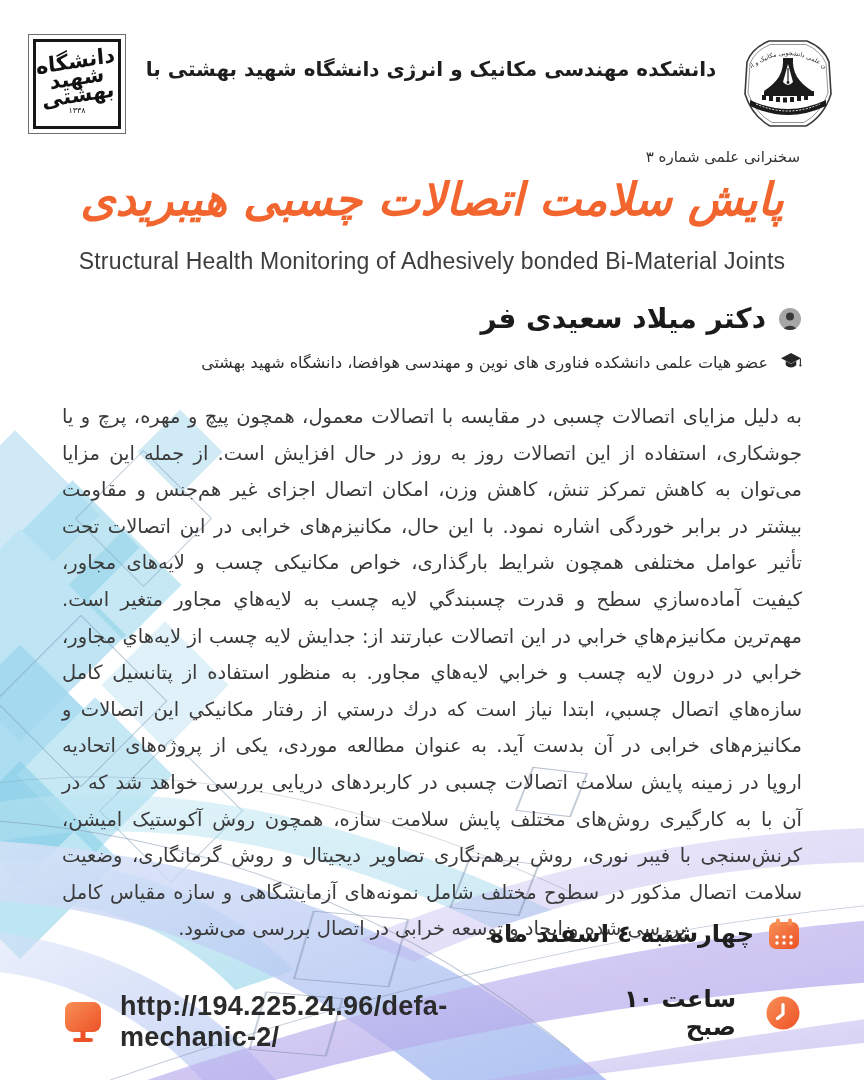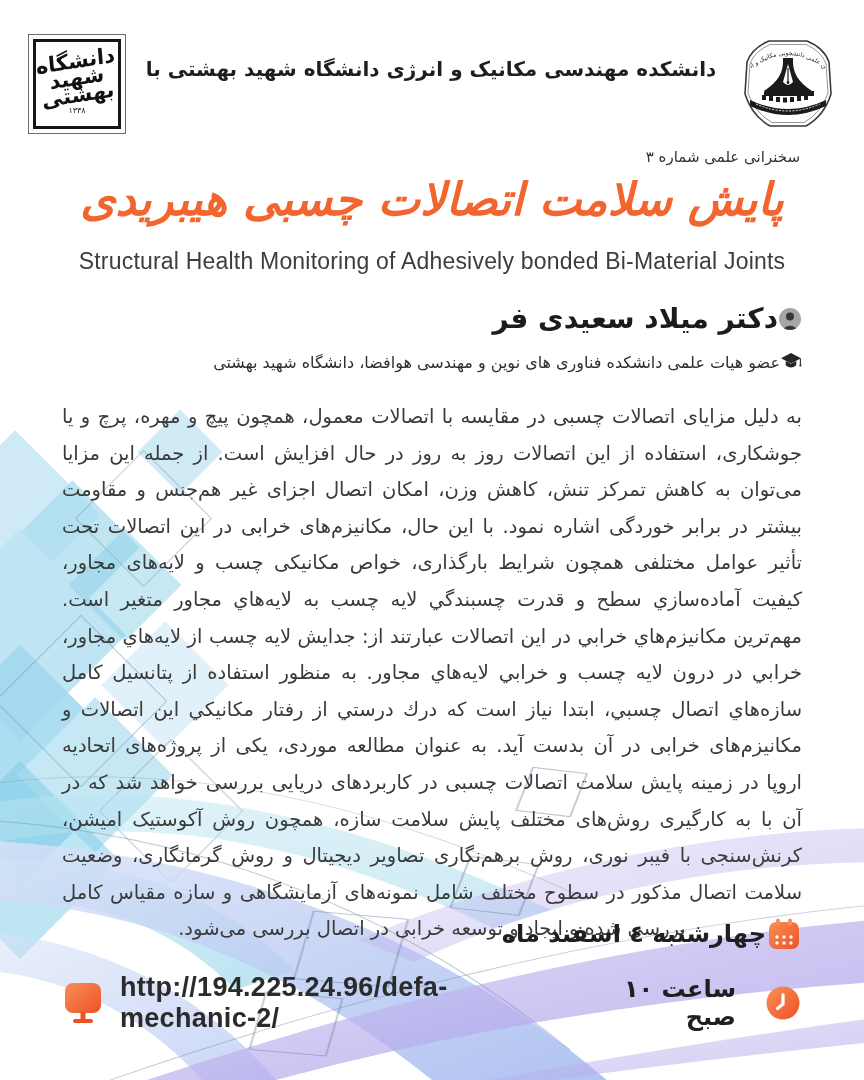--- a/index.html
+++ b/index.html
@@ -17,34 +17,34 @@
   .content{position:absolute;inset:0;z-index:1;}
   .header{position:absolute;top:34px;left:28px;right:24px;display:flex;align-items:flex-start;justify-content:space-between;}
   .uni-logo{width:98px;height:100px;border:1px solid #6d6d6d;background:#fff;box-sizing:border-box;padding:4px;}
   .uni-logo .frame{border:3px solid #161616;height:100%;box-sizing:border-box;display:flex;flex-direction:column;align-items:center;justify-content:center;overflow:hidden;}
   .uni-logo .calli{font-weight:bold;font-size:21px;line-height:.82;transform:rotate(-9deg) skewX(-4deg);color:#111;text-align:center;direction:rtl;}
   .uni-logo .yr{font-size:8px;color:#111;margin-top:2px;letter-spacing:1px;}
   .header-text{flex:1;direction:rtl;text-align:center;font-weight:bold;font-size:20px;line-height:34px;color:#1e1e1e;padding-top:18px;}
   .series{position:absolute;top:148px;right:64px;direction:rtl;font-size:15px;color:#333;}
   .title-fa{position:absolute;top:170px;left:0;right:0;text-align:center;direction:rtl;font-weight:bold;font-size:45px;line-height:60px;color:#f2652f;font-style:italic;}
   .title-en{position:absolute;top:248px;left:0;right:0;text-align:center;font-family:"Liberation Sans",sans-serif;font-weight:normal;font-size:23px;color:#3d3d3d;letter-spacing:.2px;}
-  .row-rtl{position:absolute;right:62px;direction:rtl;display:flex;align-items:center;gap:0;}
+  .row-rtl{position:absolute;right:62px;direction:rtl;display:flex;align-items:center;gap:12px;}
   .speaker-row{top:302px;}
   .speaker-name{font-weight:bold;font-size:28px;color:#1b1b1b;}
   .affil-row{top:352px;}
   .affil-text{font-size:16px;color:#2e2e2e;}
   .abstract{
     position:absolute;top:399px;left:62px;right:62px;
     direction:rtl;text-align:justify;text-align-last:center;
     font-size:19.5px;line-height:36.6px;color:#3a3a3a;
   }
   .date-row{top:916px;margin-left:24px;}
   .date-text{font-weight:bold;font-size:24px;color:#1f1f1f;}
   .bottom-row{position:absolute;top:972px;left:60px;right:62px;display:flex;align-items:center;justify-content:space-between;}
-  .url-group{display:flex;align-items:center;gap:14px;}
+  .url-group{display:flex;align-items:center;gap:14px;margin-top:19px;}
   .url-text{font-family:"Liberation Sans",sans-serif;font-weight:bold;font-size:27px;color:#2b2b2b;letter-spacing:.3px;}
   .time-group{direction:rtl;display:flex;align-items:center;gap:28px;}
   .time-text{font-weight:bold;font-size:24px;color:#1f1f1f;}
   .icon{flex:0 0 auto;display:block;}
 </style>
 </head>
 <body>
 
 <div class="page">
 

